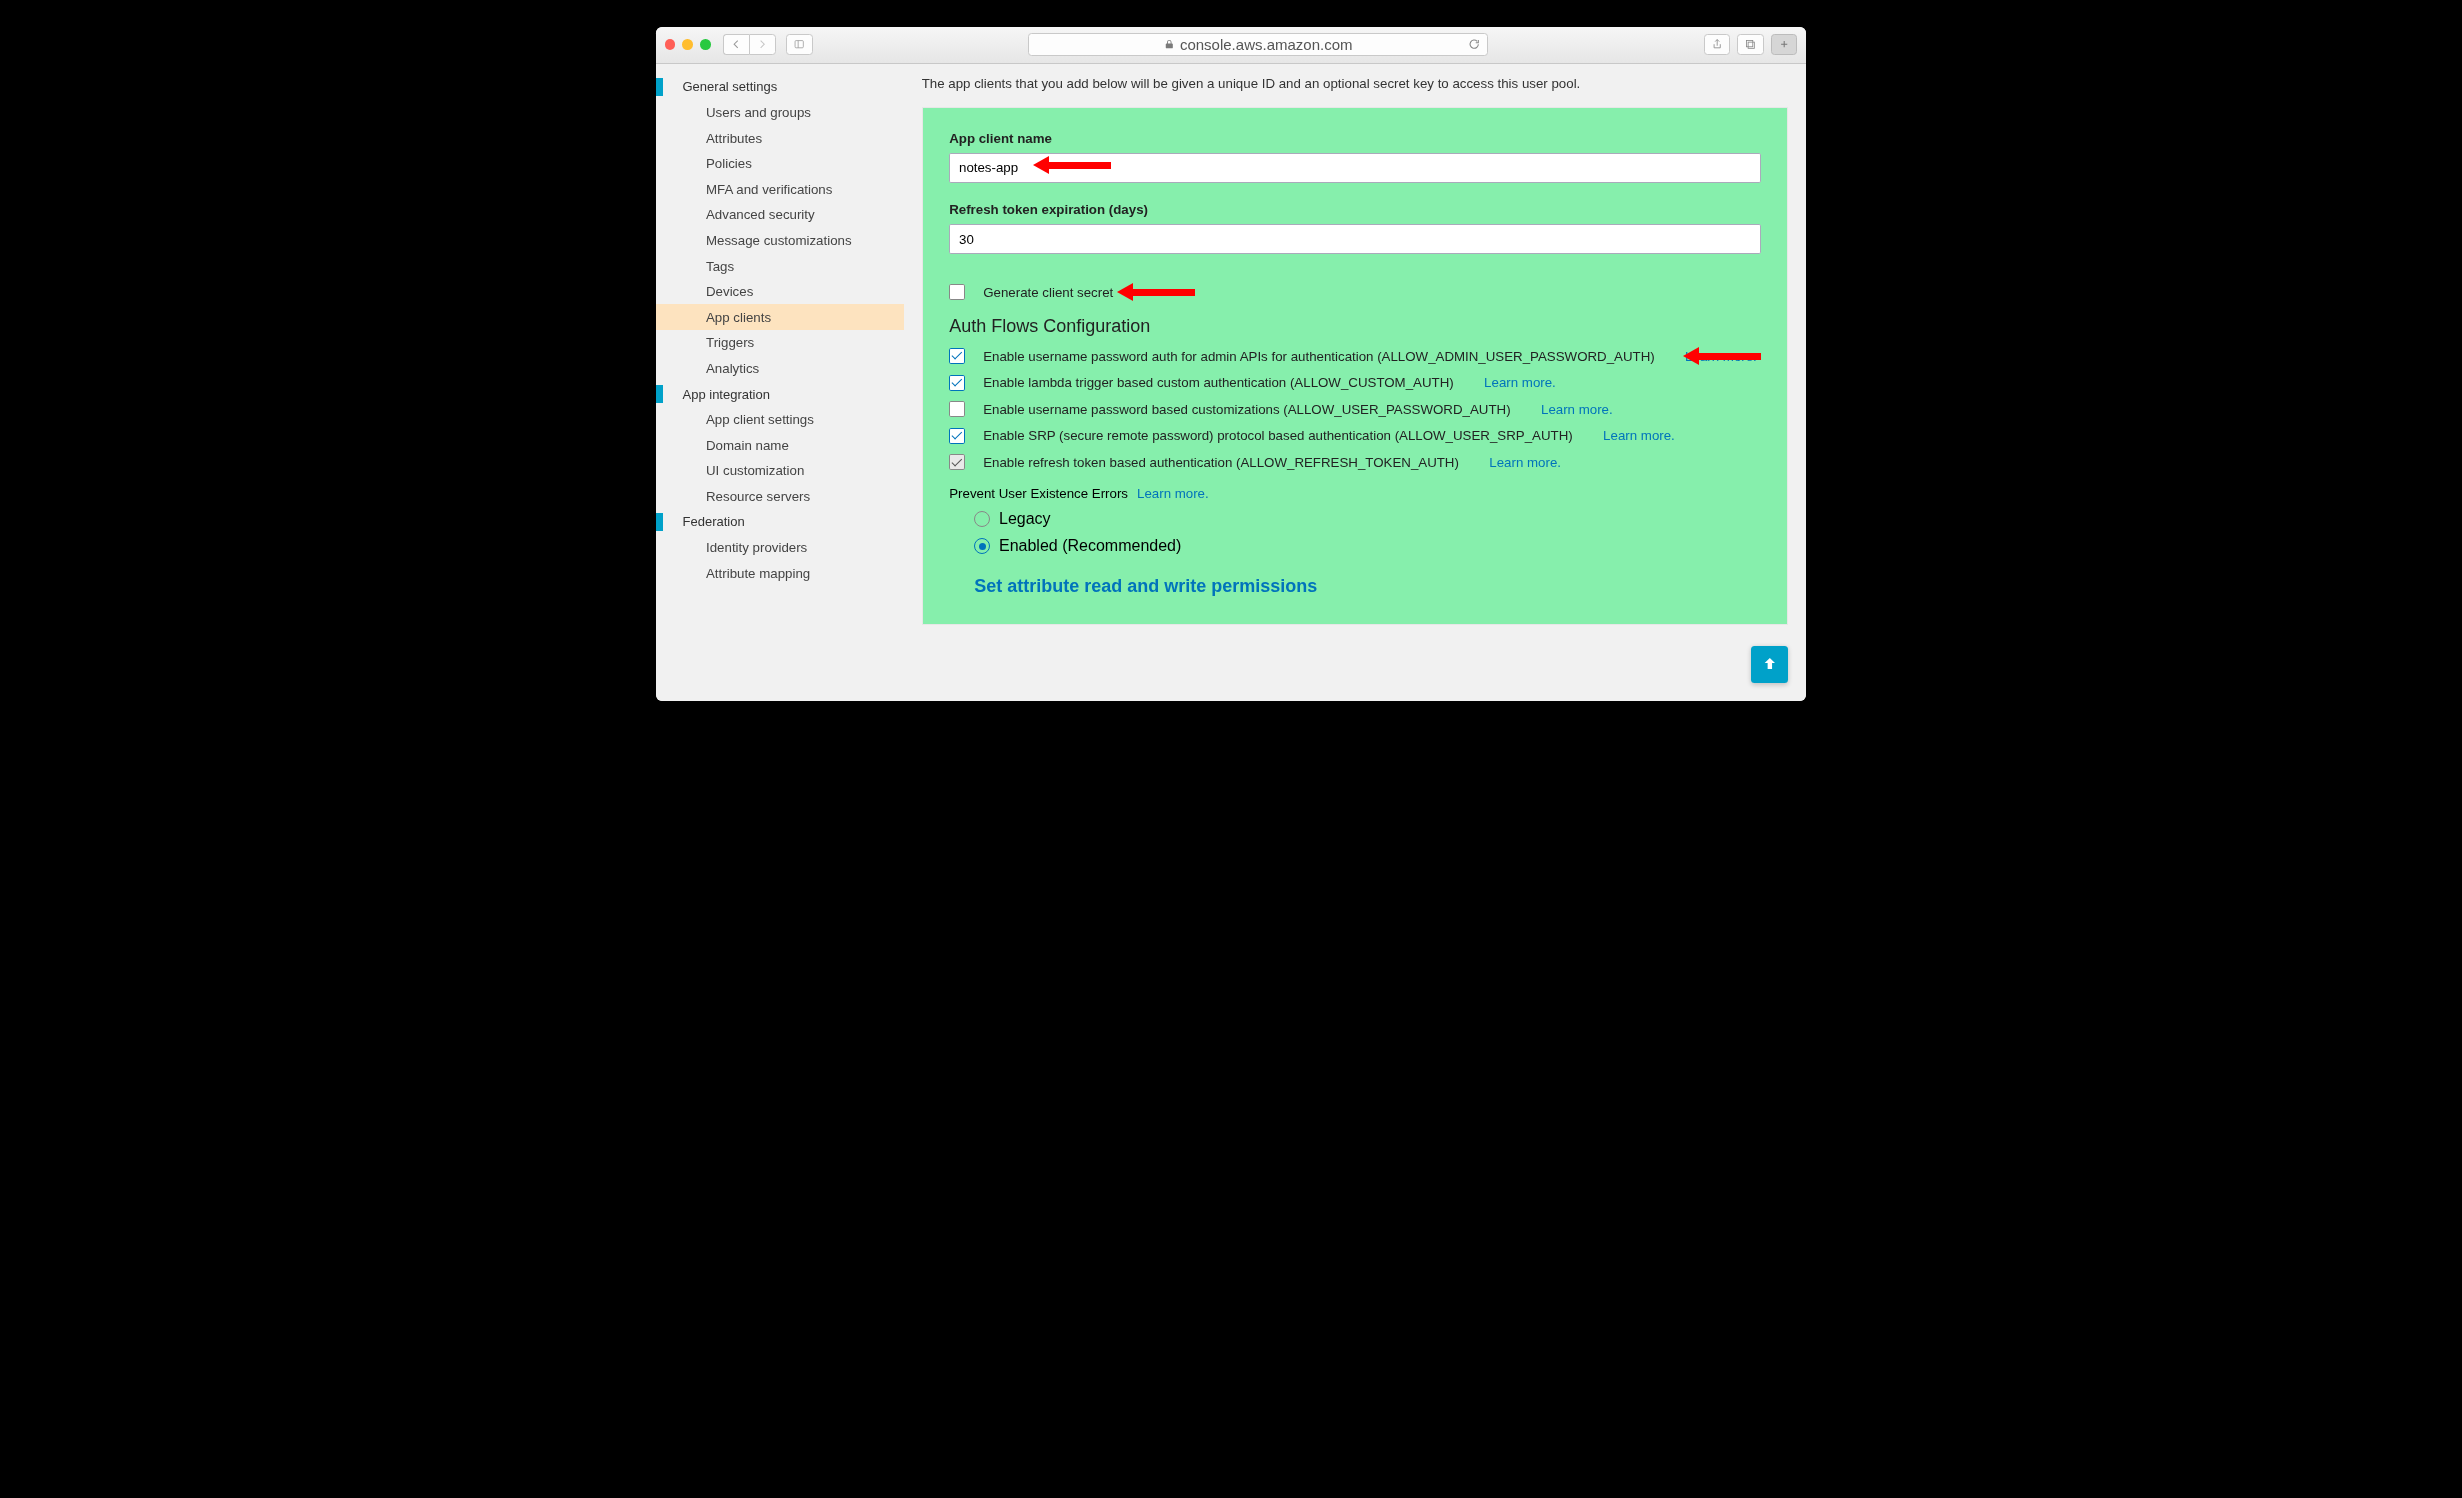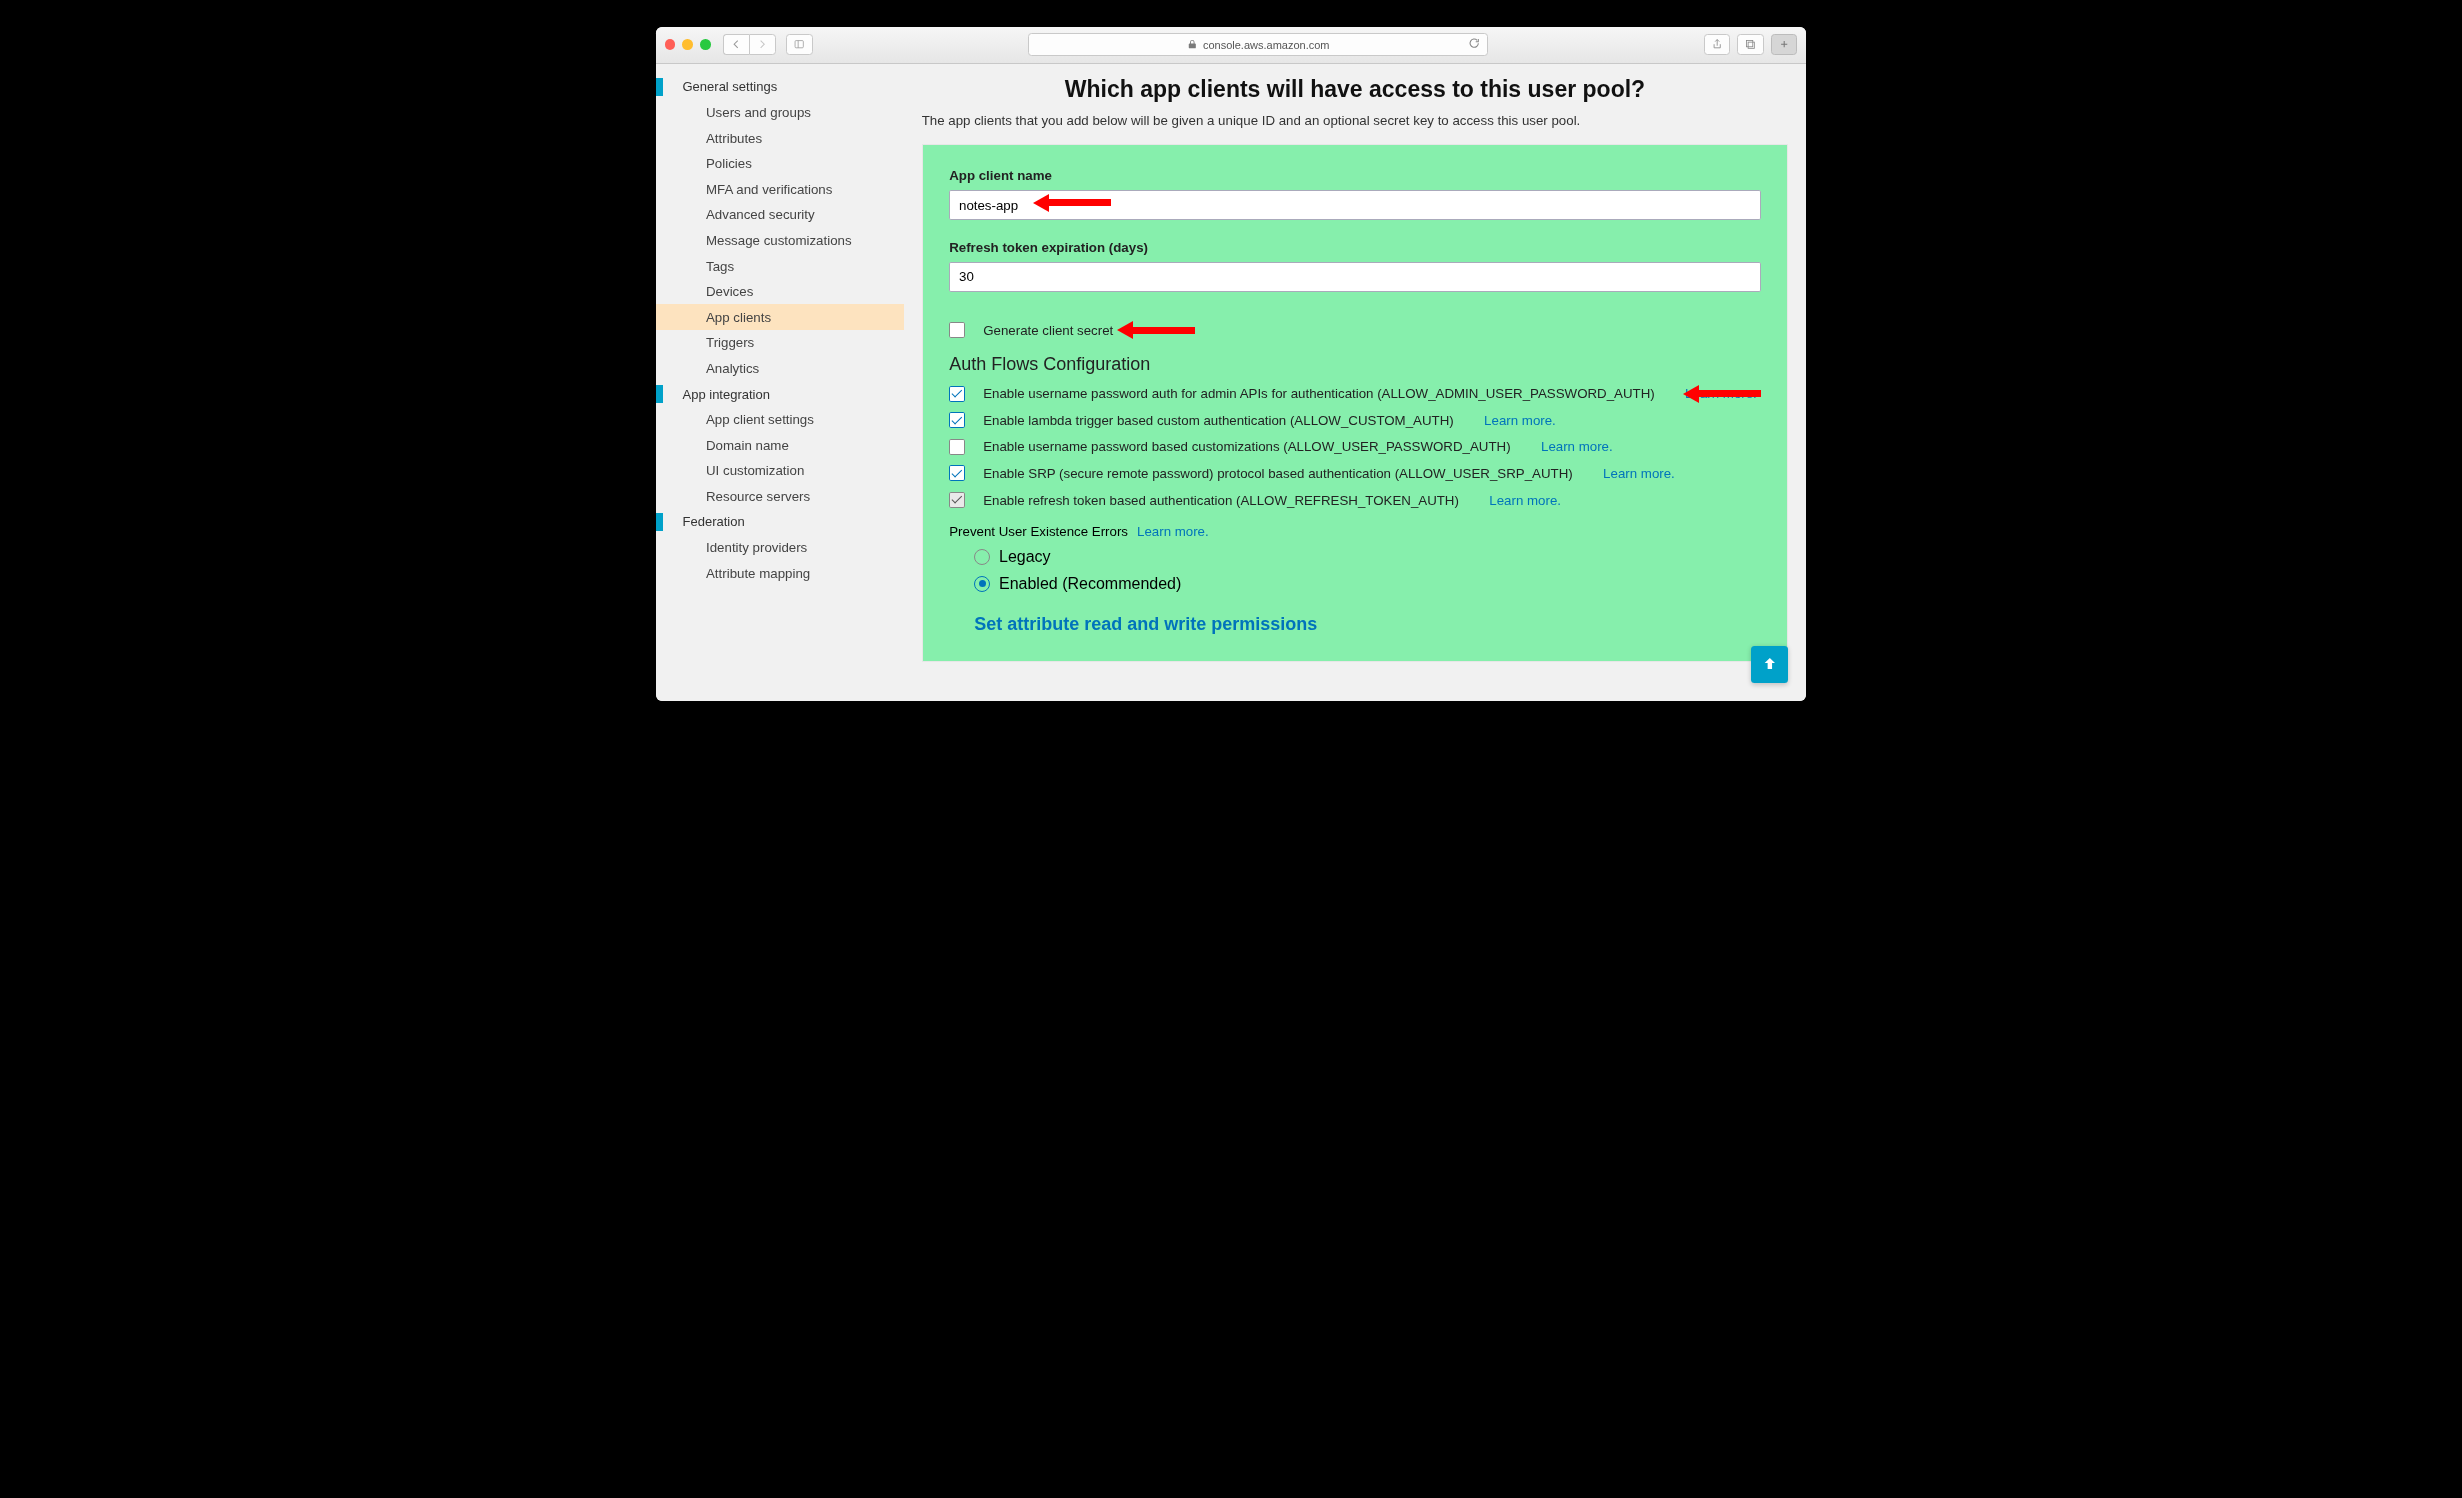--- a/index.html
+++ b/index.html
@@ -52,21 +52,21 @@
     height: 23px;
     background: #fdfdfd;
     border: 0.9px solid #c9c9c9;
     border-radius: 3.5px;
     display: flex;
     align-items: center;
     justify-content: center;
     gap: 5.3px;
     position: relative;
     color: #555;
-    font-size: 11px;
+    font-size: 15px;
   }
   .urlbar .reload { position: absolute; right: 7px; color:#777; }
   .right-tools { display:flex; gap: 7px; align-items:center;}
   .right-tools .chrome-btn { width: 26.5px; }
   .tab-plus { background:#d6d6d6; border:0.9px solid #bcbcbc; }
 
   
   .content {
     display: flex;
     min-height: 637px;
@@ -237,21 +237,20 @@
         <div class="l0"><span class="bar"></span>App integration</div>
         <div class="l1">App client settings</div>
         <div class="l1">Domain name</div>
         <div class="l1">UI customization</div>
         <div class="l1">Resource servers</div>
         <div class="l0"><span class="bar"></span>Federation</div>
         <div class="l1">Identity providers</div>
         <div class="l1">Attribute mapping</div>
       </div>
     <div class="main">
-      <h1>Which app clients will have access to this user pool?</h1>
       <div class="sub">The app clients that you add below will be given a unique ID and an optional secret key to access this user pool.</div>
 
       <div class="panel">
         <div class="field-label">App client name</div>
         <div class="arrow">
           <input class="text-input" type="text" value="notes-app" style="">
           <div class="arrow-shape" style="left:84px; top:6.2px;">
             <div class="headL"></div>
               <div class="shaft" style="width:62px;"></div>
           </div>

